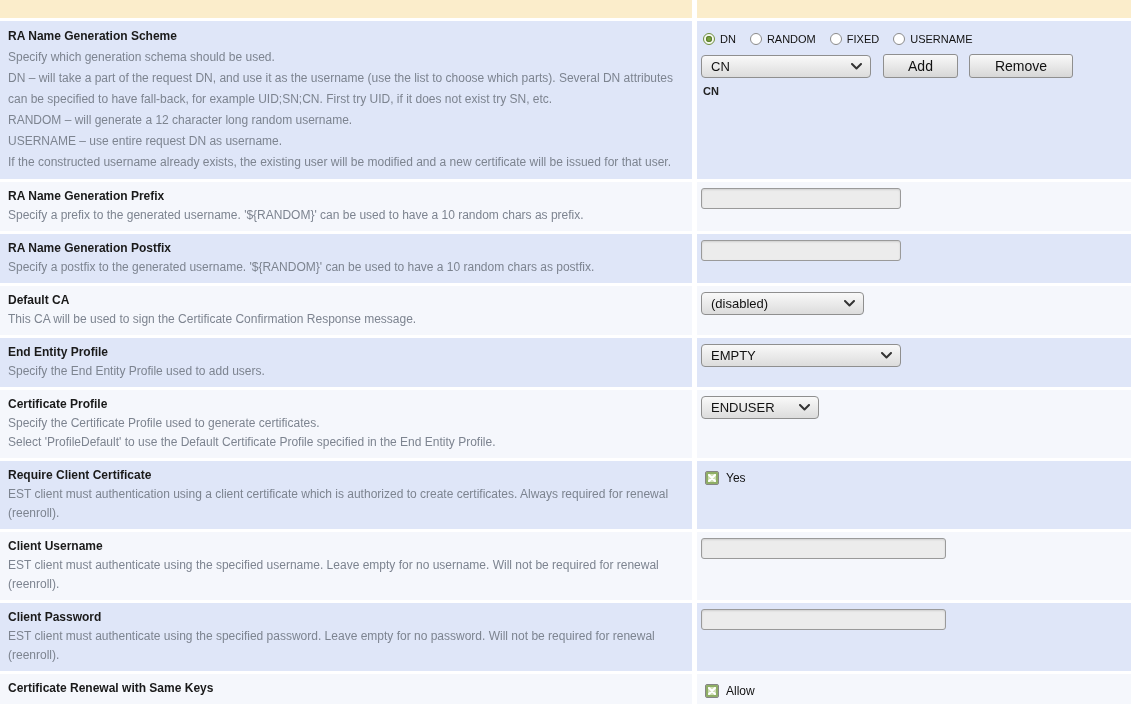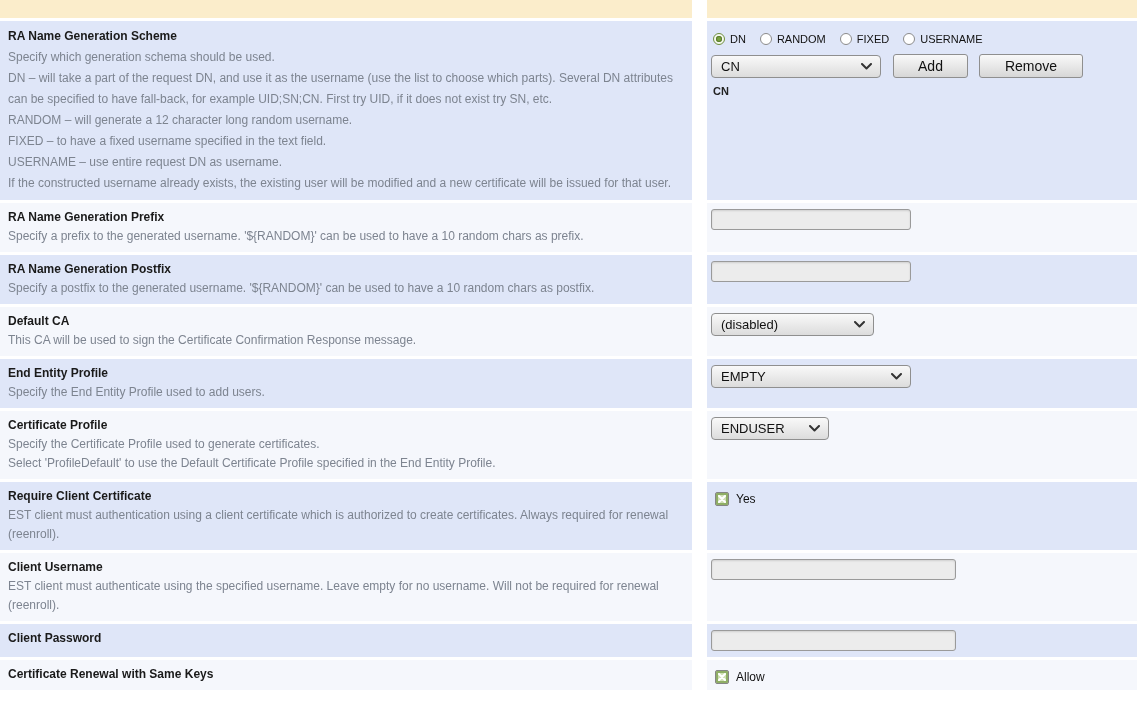--- a/index.html
+++ b/index.html
@@ -8,21 +8,21 @@
     width: 1137px;
     font-family: "Liberation Sans", "DejaVu Sans", sans-serif;
     -webkit-font-smoothing: antialiased;
   }
   .page { width: 1137px; }
 
   
   .row, .bar {
     display: grid;
     grid-template-columns: 692px 434px;
-    column-gap: 15px;
+    column-gap: 5px;
     margin-bottom: 3px;
   }
   .cell { min-height: 100%; }
 
   .bar .cell { background: #fbedcb; height: 18px; }
 
   .row.blue  .cell { background: #dfe6f8; }
   .row.light .cell { background: #f5f7fc; }
 
   .cell-l { padding: 5px 8px 6px 8px; }
@@ -148,21 +148,20 @@
     <div class="cell"></div>
     <div class="cell"></div>
   </div>
 
   <div class="row blue">
     <div class="cell cell-l">
       <div class="field-title">RA Name Generation Scheme</div>
       <div class="desc-line">Specify which generation schema should be used.</div>
       <div class="desc-line">DN – will take a part of the request DN, and use it as the username (use the list to choose which parts). Several DN attributes can be specified to have fall-back, for example UID;SN;CN. First try UID, if it does not exist try SN, etc.</div>
       <div class="desc-line">RANDOM – will generate a 12 character long random username.</div>
-      <div class="desc-line">FIXED – to have a fixed username specified in the text field.</div>
       <div class="desc-line">USERNAME – use entire request DN as username.</div>
       <div class="desc-line">If the constructed username already exists, the existing user will be modified and a new certificate will be issued for that user.</div>
     </div>
     <div class="cell cell-r">
       <div class="radio-group">
         <span class="radio-item">
           <span class="radio-circle checked"></span>
           <span class="radio-label">DN</span>
         </span>
         <span class="radio-item">
@@ -281,20 +280,21 @@
       <div class="desc-line">EST client must authenticate using the specified username. Leave empty for no username. Will not be required for renewal (reenroll).</div>
     </div>
     <div class="cell cell-r">
       <input class="txt-input w242" type="text" value="" style="">
     </div>
   </div>
 
   <div class="row blue compact">
     <div class="cell cell-l">
       <div class="field-title">Client Password</div>
+      <div class="desc-line">EST client must authenticate using the specified password. Leave empty for no password. Will not be required for renewal (reenroll).</div>
     </div>
     <div class="cell cell-r">
       <input class="txt-input w242" type="text" value="" style="">
     </div>
   </div>
 
   <div class="row light compact">
     <div class="cell cell-l">
       <div class="field-title">Certificate Renewal with Same Keys</div>
 

